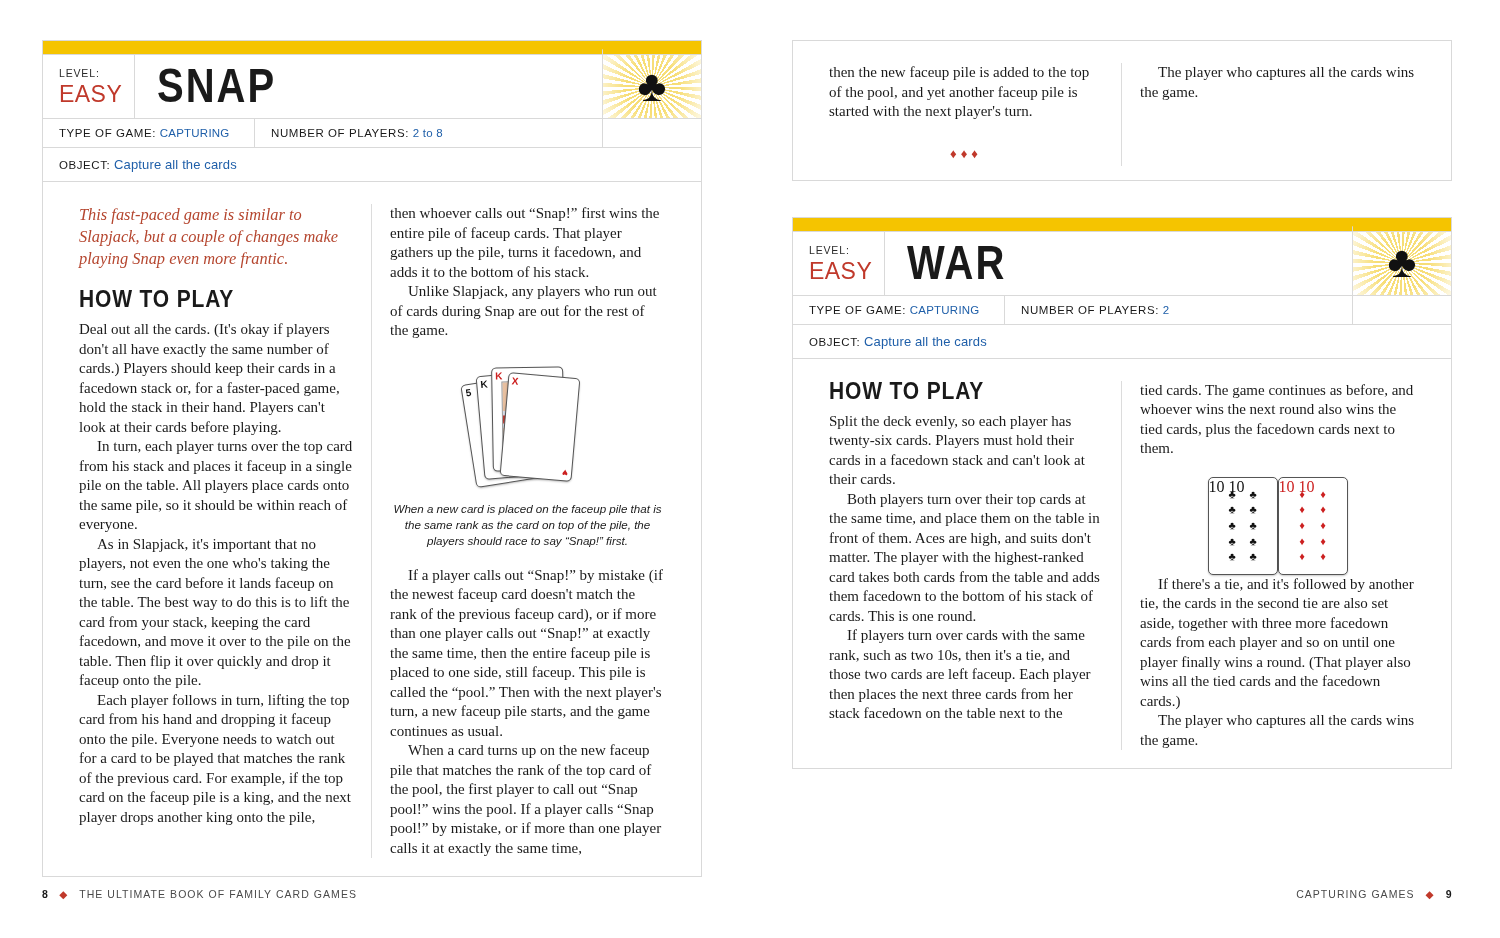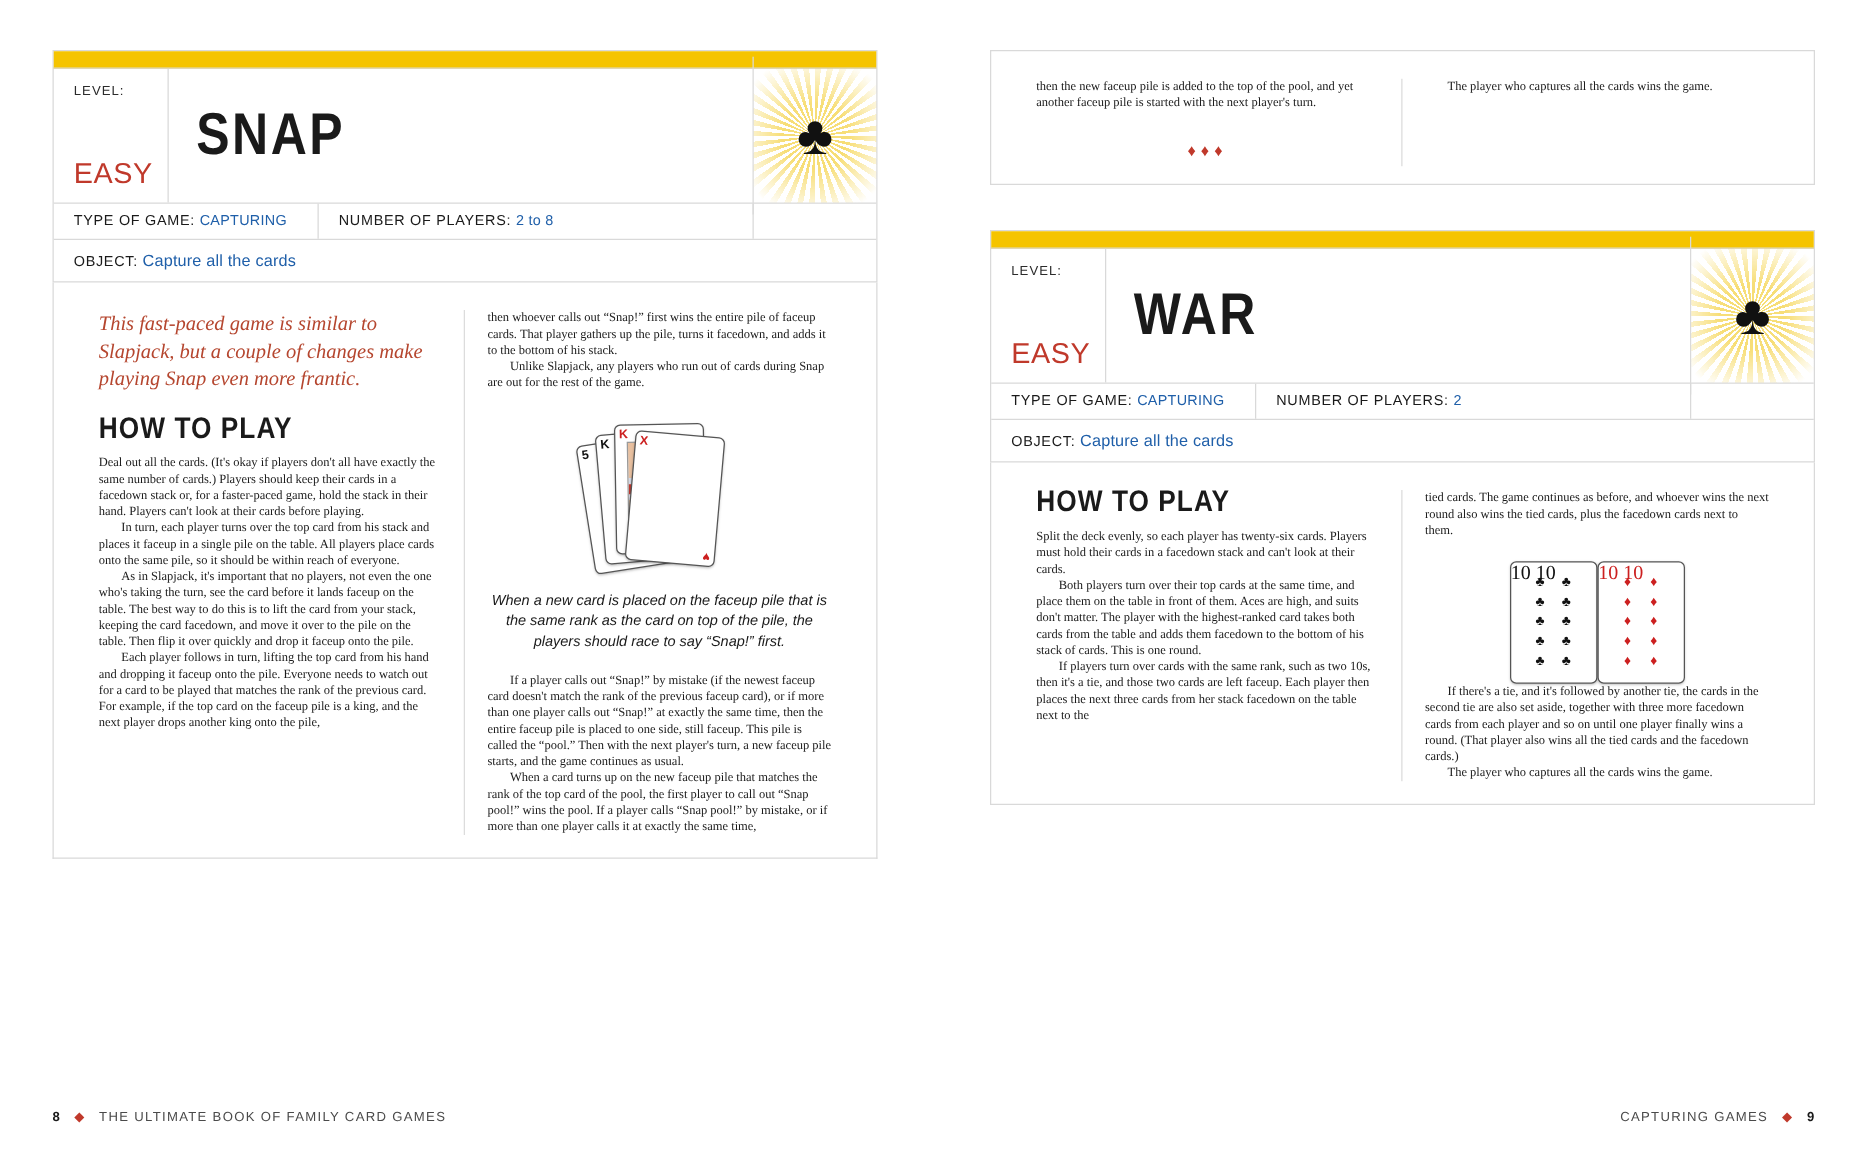--- a/index.html
+++ b/index.html
@@ -46,21 +46,20 @@
     border-bottom: 1px solid #d9d9d9;
   }
   .level-box {
     width: 92px;
     padding: 12px 0 12px 16px;
     box-sizing: border-box;
     border-right: 1px solid #d9d9d9;
     display: flex;
     flex-direction: column;
     justify-content: center;
-    gap: 44px;
   }
   .level-label {
     font-family: "Liberation Sans", sans-serif;
     font-size: 10.5px;
     letter-spacing: 0.08em;
     color: #2b2b2b;
     margin-bottom: 4px;
   }
   .level-value {
     font-family: "Liberation Sans", sans-serif;
@@ -159,21 +158,21 @@
   }
   .col {
     width: 50%;
     box-sizing: border-box;
     padding: 0 18px;
     position: relative;
   }
   .col-left { border-right: 1px solid #dcdcdc; }
   p {
     margin: 0;
-    font-size: 10px;
+    font-size: 15px;
     line-height: 1.30;
     text-align: left;
   }
   p.indent { text-indent: 18px; }
   .intro {
     font-style: italic;
     color: #b5462f;
     font-size: 16.4px;
     line-height: 1.33;
     margin-bottom: 20px;

